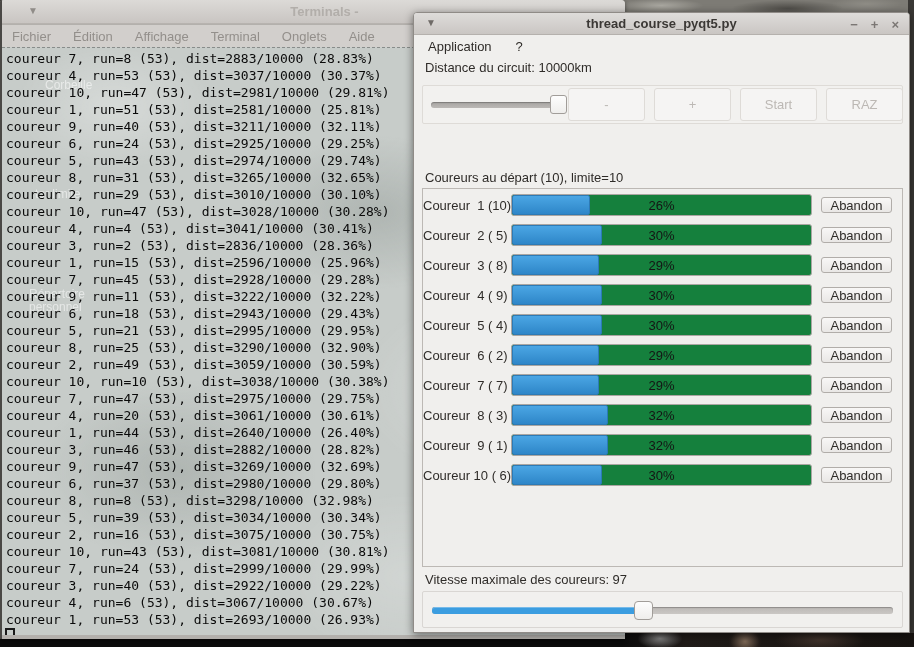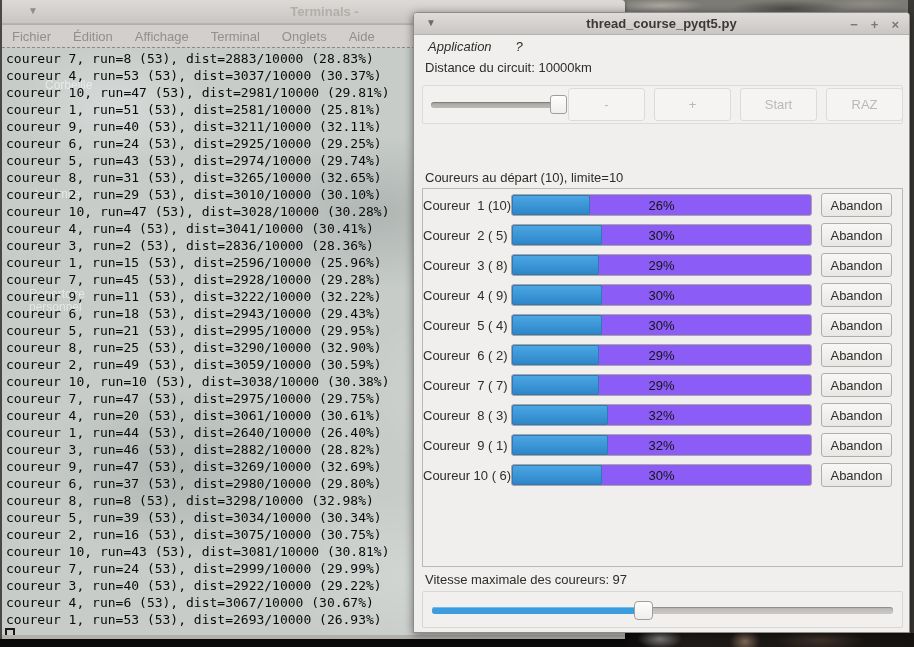--- a/index.html
+++ b/index.html
@@ -82,21 +82,21 @@
     display:flex; align-items:center; justify-content:center;
   }
   .app-title { font-size:13px; font-weight:bold; color:#3b3835; }
   .app-menu-arrow { position:absolute; left:12px; top:4px; font-size:10px; color:#6f6b67; }
   .app-winbtns { position:absolute; right:10px; top:0; height:22px; display:flex; gap:13px; align-items:center; }
   .app-winbtns span { font-size:13px; font-weight:bold; color:#7b7774; cursor:default; }
   .app-menubar {
     position:absolute; left:0; top:22px; right:0; height:23px;
     display:flex; align-items:center; background:#f0efed;
   }
-  .app-menubar .mi { padding:6px 10px; margin-left:4px;font-style:italic; }
+  .app-menubar .mi { padding:6px 10px; margin-left:4px; }
   .lbl { position:absolute; left:11px; }
   .lbl-distance { top:47px; }
   .lbl-coureurs { top:157px; }
   .lbl-vitesse  { top:559px; }
   
   .panel-top {
     position:absolute; left:8px; top:72px; width:481px; height:39px;
     border:1px solid #dedbd7; border-radius:2px; background:#f2f1ef;
     display:flex; align-items:center; padding:0 8px; gap:9px;
   }
@@ -118,30 +118,30 @@
   }
   
   .frame {
     position:absolute; left:8px; top:175px; width:481px; height:379px;
     border:1px solid #bcb8b4; background:#f0efed; padding-top:4px;
   }
   .row { display:flex; align-items:center; height:24px; margin-bottom:6px; }
   .row-label { width:88px; white-space:pre; flex:none; }
   .pbar {
     position:relative; width:301px; height:22px; flex:none;
-    background:#8b5cf6; border:1px solid #aaa6a2; border-radius:3px; overflow:hidden;
+    background:#15803d; border:1px solid #aaa6a2; border-radius:3px; overflow:hidden;
   }
   .pbar-fill {
     position:absolute; left:0; top:0; bottom:0;
     background:linear-gradient(var(--blue-top,#4ba6e4), var(--blue-bot,#2e86c8));
     border:1px solid #2d7ab5; border-radius:2px;
   }
   .pbar-text { position:absolute; inset:0; display:flex; align-items:center; justify-content:center; color:#141414; }
   .btn-abandon {
-    margin-left:9px; width:71px; height:24px; flex:none;
+    margin-left:9px; width:71px; height:16px; flex:none;
     display:flex; align-items:center; justify-content:center;
     background:linear-gradient(#f8f7f6,#e9e7e5); border:1px solid #b1ada9; border-radius:3px;
     color:#2f2c29; cursor:default;
   }
   
   .panel-bottom {
     position:absolute; left:8px; top:578px; width:481px; height:37px;
     border:1px solid #d9d6d3; border-radius:2px; background:#f1f0ee;
   }
   .slider-vitesse { position:absolute; left:9px; right:9px; top:8px; height:20px; }

